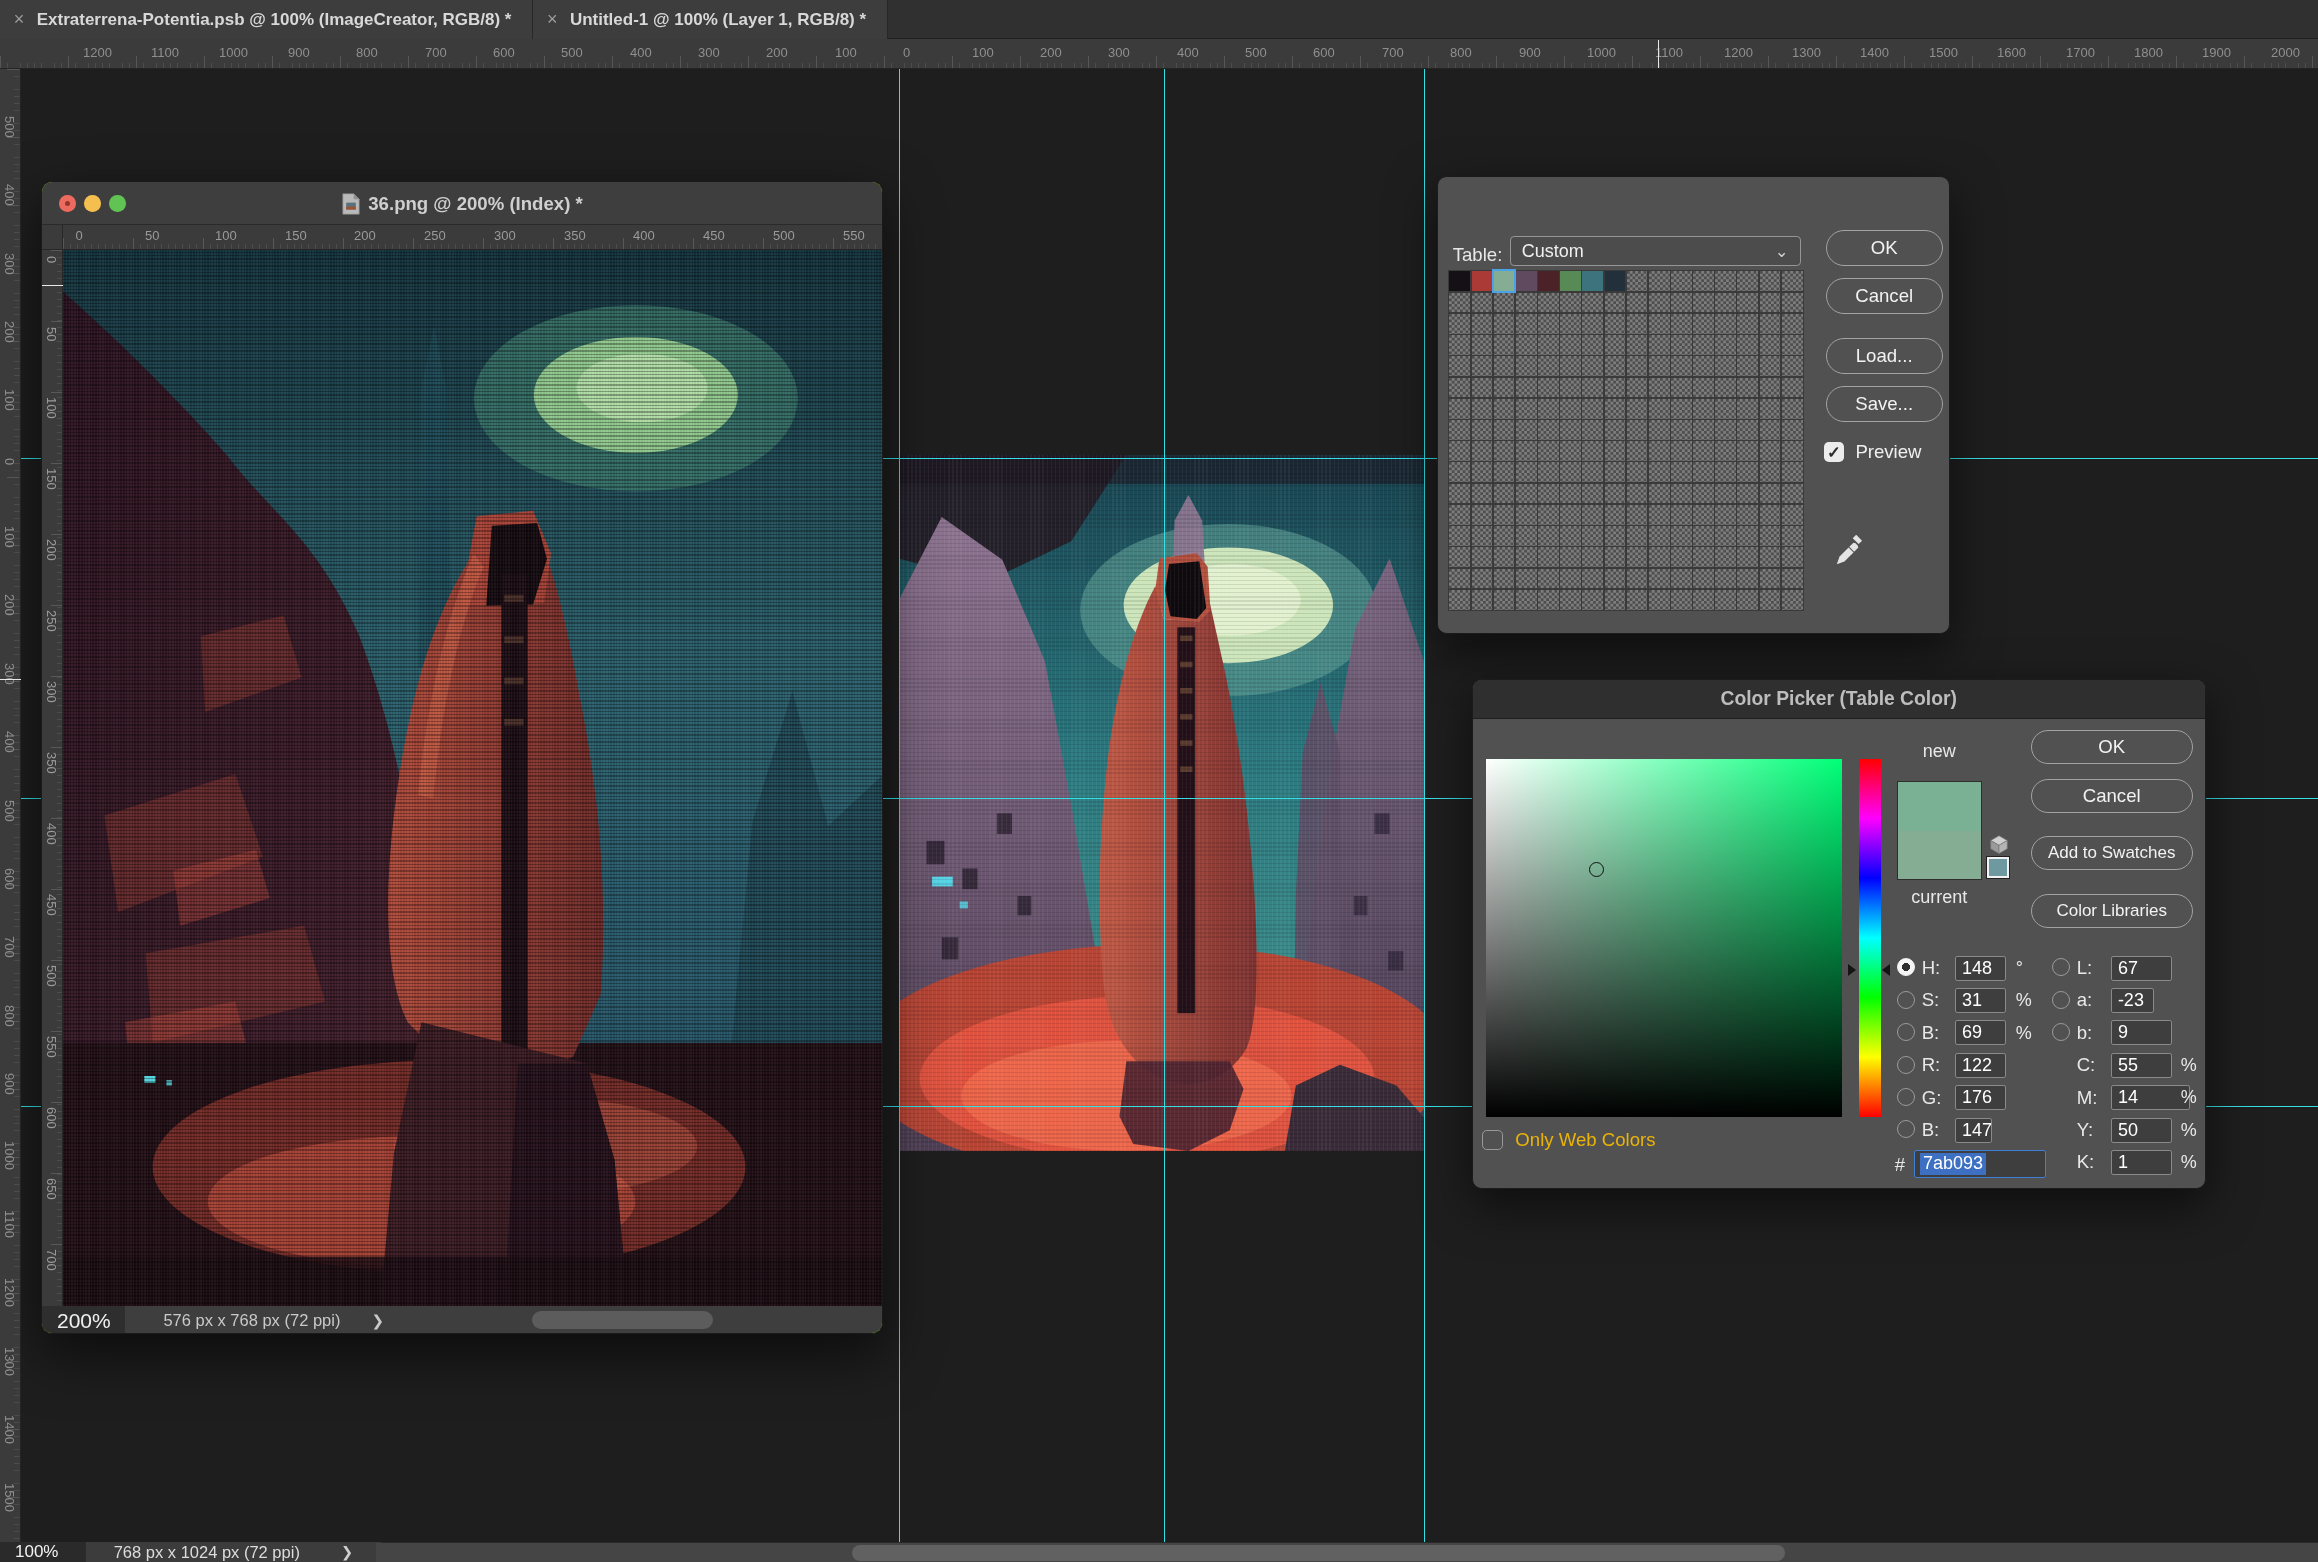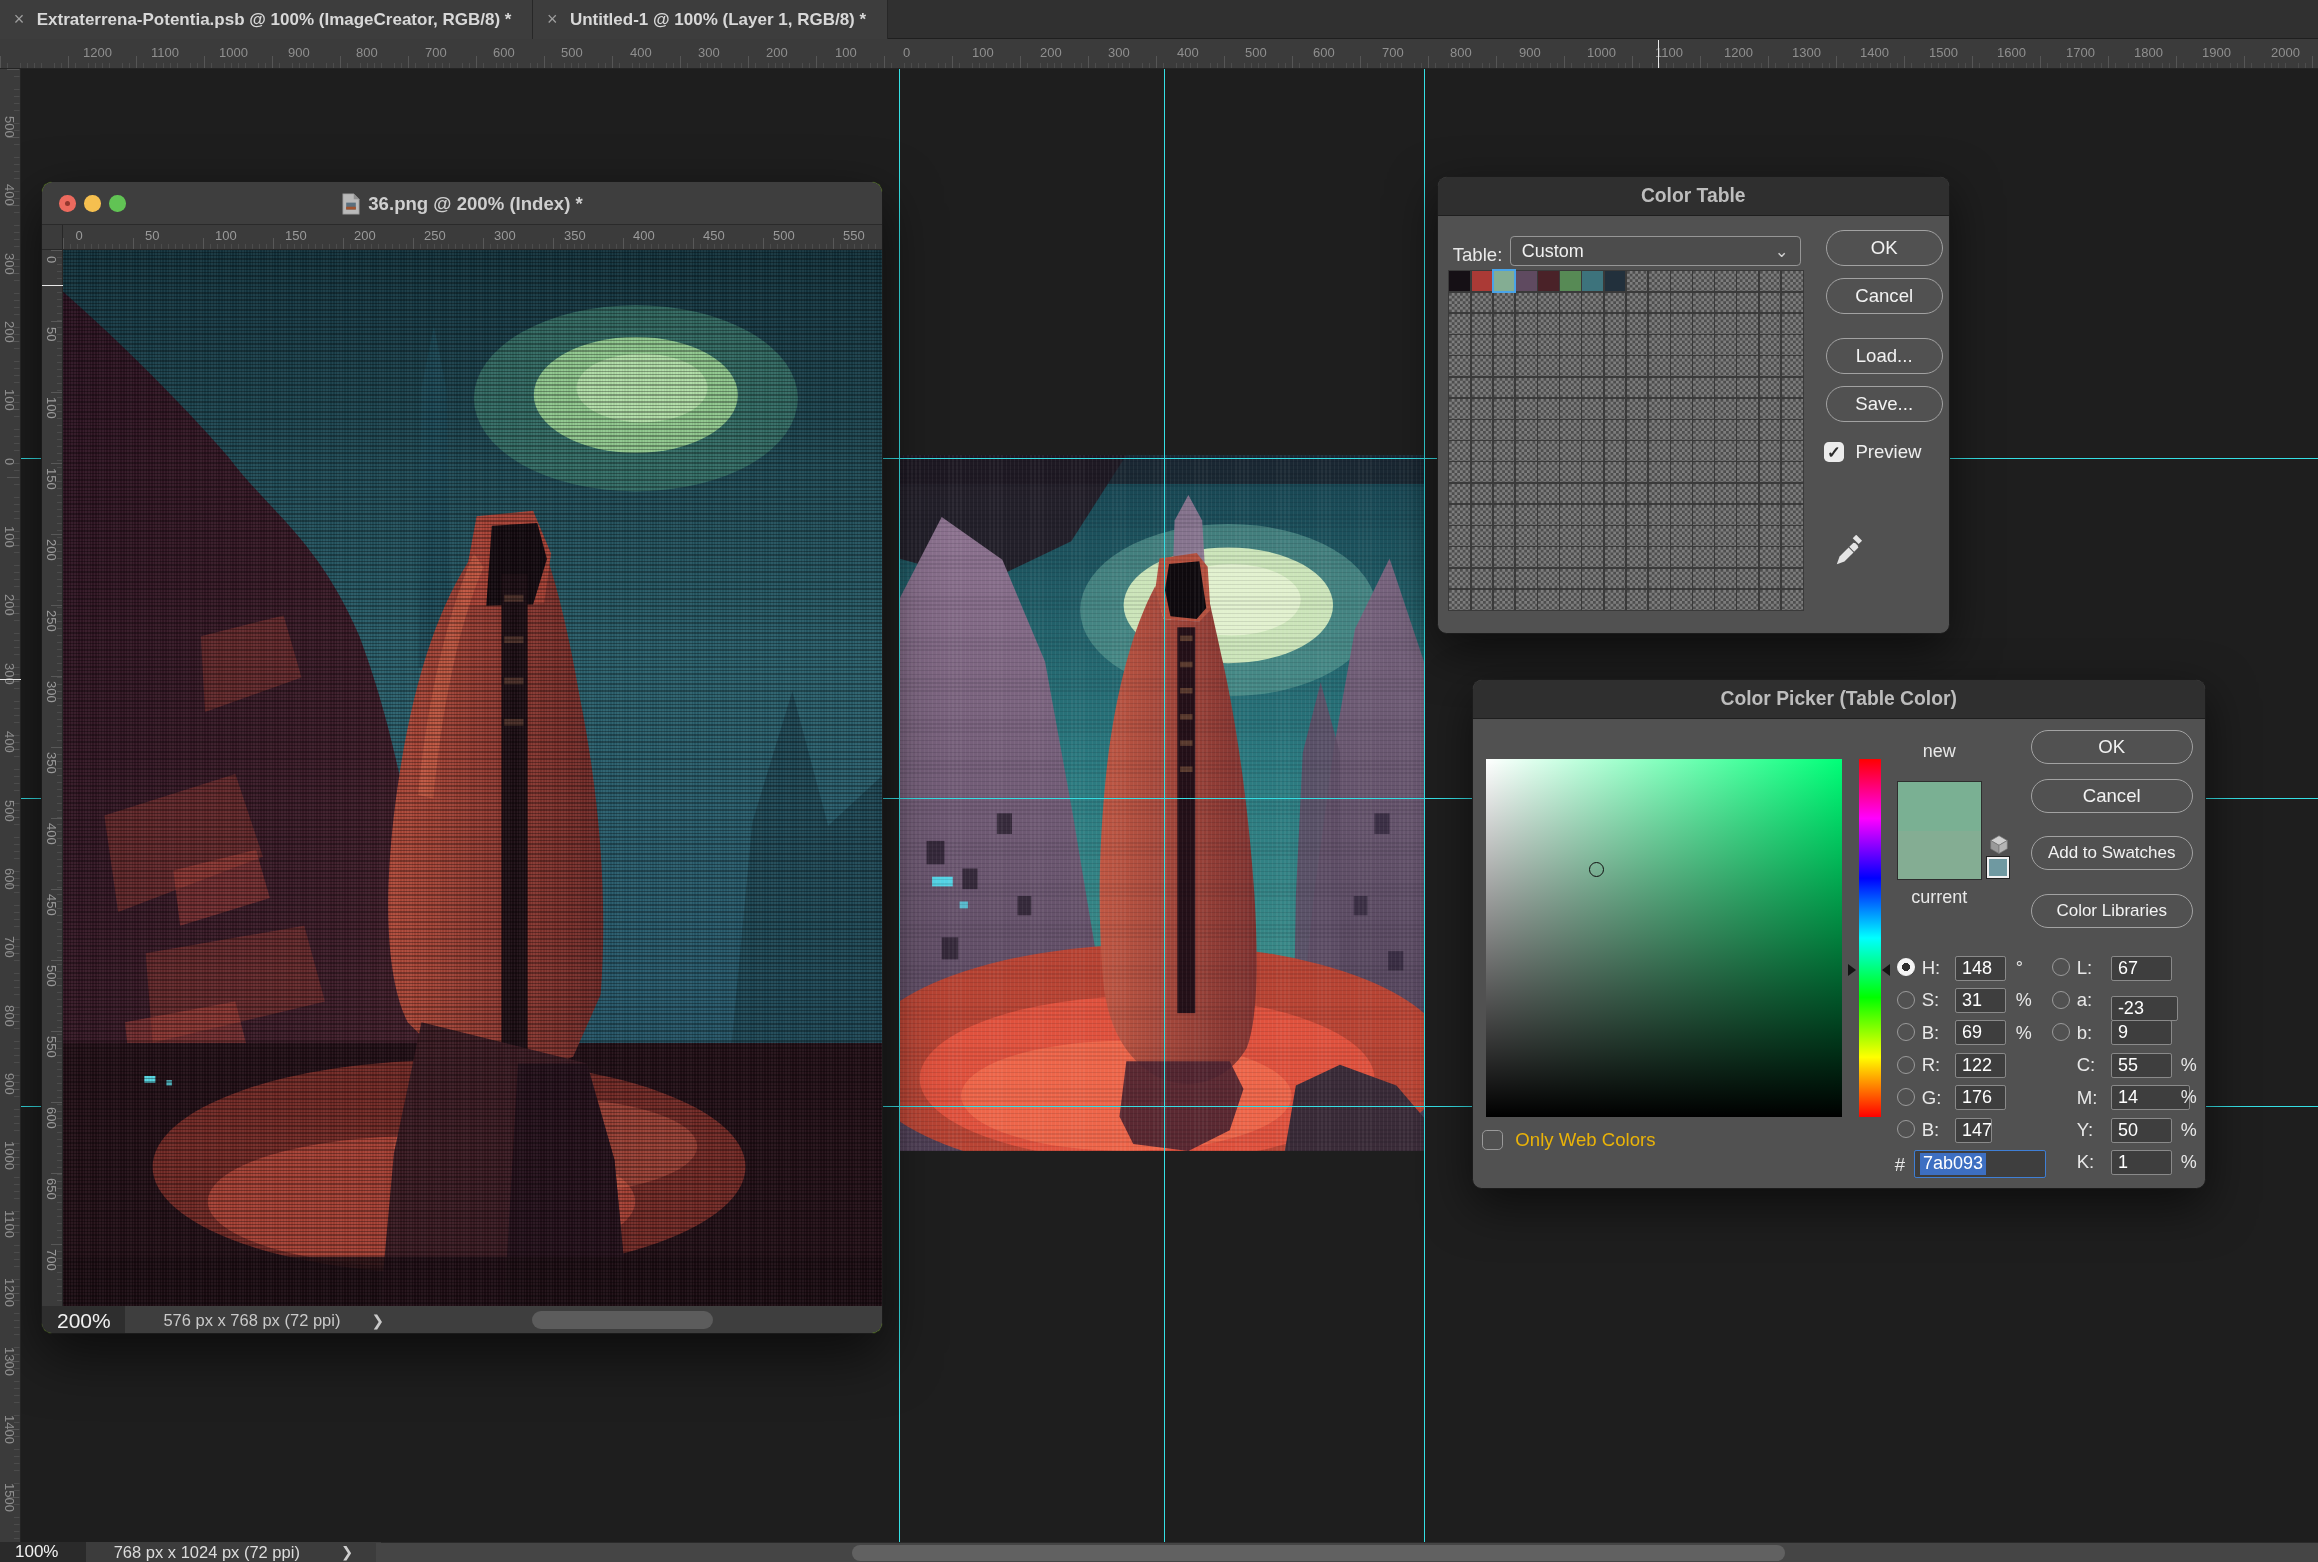--- a/index.html
+++ b/index.html
@@ -416,23 +416,20 @@
 
       <div id="doc-statusbar">
         <div id="doc-zoom">200%</div>
         <div id="doc-dims">576 px x 768 px (72 ppi)</div>
         <div id="doc-chevron">❯</div>
       </div>
       <div id="doc-hscroll"></div>
     </div>
 
     <div class="dialog" id="color-table">
-      <div class="dialog-titlebar">
-        <span class="dialog-title">Color Table</span>
-      </div>
       <span class="vlabel" id="ct-table-label">Table:</span>
       <div id="ct-dropdown">
         <span class="ddv">Custom</span>
         <span class="ddc">⌄</span>
       </div>
       <div id="ct-grid">
           <div class="ct-cell" style="background: rgb(21, 16, 21);"></div>
           <div class="ct-cell" style="background: rgb(171, 58, 54);"></div>
           <div class="ct-cell sel" style="background: rgb(132, 173, 147);"></div>
           <div class="ct-cell" style="background: rgb(95, 74, 96);"></div>
@@ -754,21 +751,21 @@
           <span class="vlabel" style="left: 449px; top: 407px;">G:</span>
           <div class="field" style="left: 482px; top: 405px; width: 51px;">176</div>
           <div class="radio" style="left: 424px; top: 440px;"></div>
           <span class="vlabel" style="left: 449px; top: 439px;">B:</span>
           <div class="field" style="left: 482px; top: 438px; width: 37px;">147</div>
           <div class="radio" style="left: 579px; top: 278px;"></div>
           <span class="vlabel" style="left: 604px; top: 277px;">L:</span>
           <div class="field" style="left: 638px; top: 276px; width: 61px;">67</div>
           <div class="radio" style="left: 579px; top: 311px;"></div>
           <span class="vlabel" style="left: 604px; top: 309px;">a:</span>
-          <div class="field" style="left: 638px; top: 316px; width: 67px;">-23</div>
+          <div class="field" style="left: 638px; top: 308px; width: 43px;">-23</div>
           <div class="radio" style="left: 579px; top: 343px;"></div>
           <span class="vlabel" style="left: 604px; top: 342px;">b:</span>
           <div class="field" style="left: 638px; top: 340px; width: 61px;">9</div>
           <span class="vlabel" style="left: 604px; top: 374px;">C:</span>
           <div class="field" style="left: 638px; top: 373px; width: 61px;">55</div>
           <span class="vunit" style="left: 708px; top: 375px;">%</span>
           <span class="vlabel" style="left: 604px; top: 407px;">M:</span>
           <div class="field" style="left: 638px; top: 405px; width: 79px;">14</div>
           <span class="vunit" style="left: 708px; top: 407px;">%</span>
           <span class="vlabel" style="left: 604px; top: 439px;">Y:</span>

